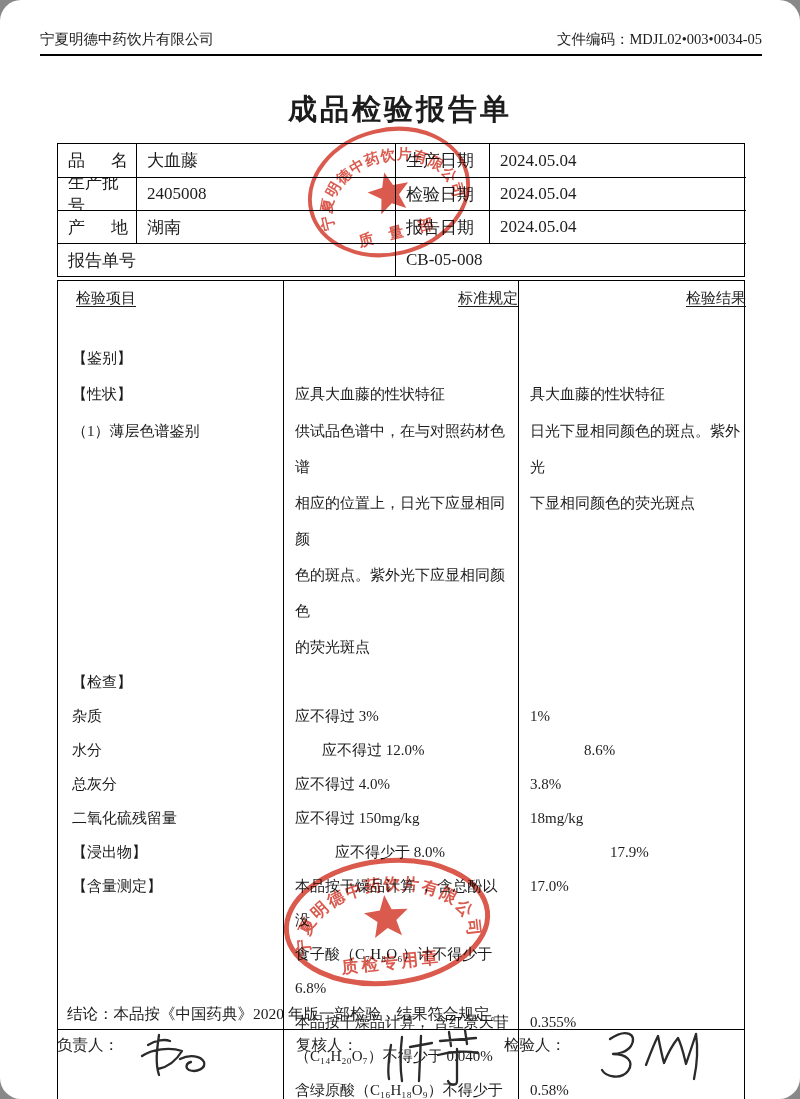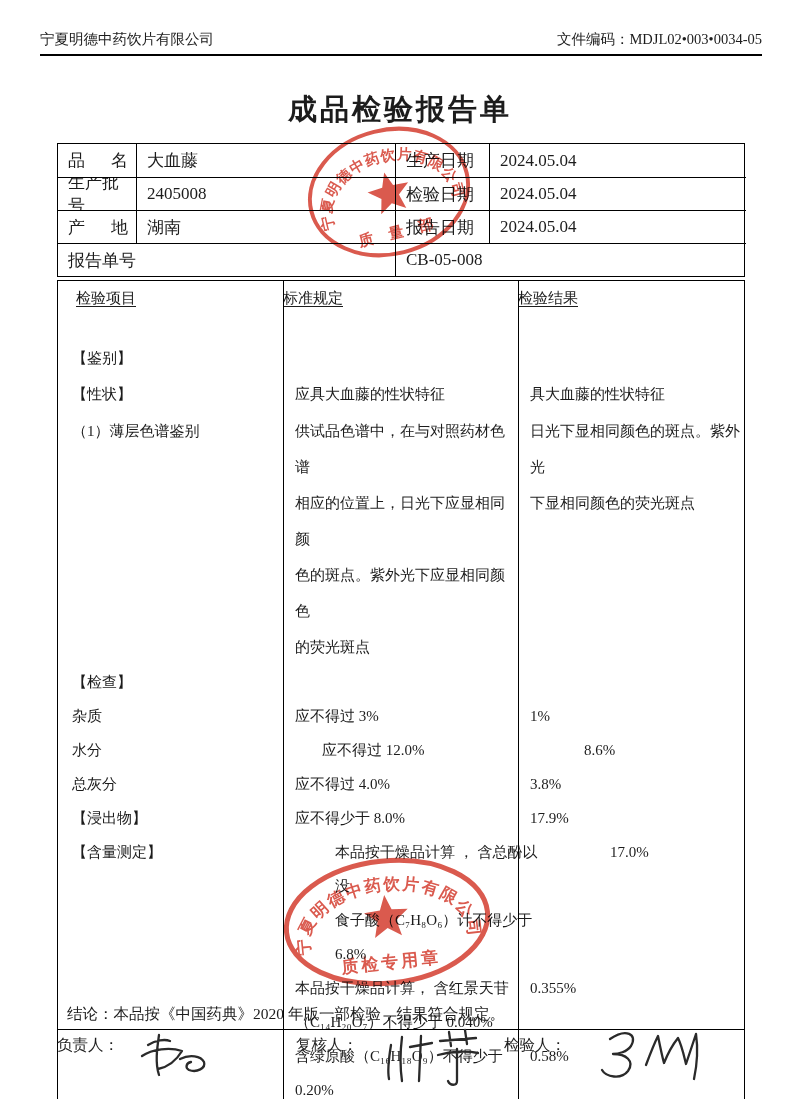--- a/index.html
+++ b/index.html
@@ -1,20 +1,20 @@
 <!DOCTYPE html>
 <html style="--stamp-color: #d33a2c;"><head>
 <meta charset="utf-8">
 <style>
   :root { --stamp-color:#d33a2c; --ink:#1c1c1c; --line:#000; }
   * { margin:0; padding:0; box-sizing:border-box; }
   body { background:#888; font-family:"Liberation Serif","DejaVu Serif",serif; }
   .page {
     position:relative; width:800px; height:1099px; background:#fff;
-    margin:0 auto; color:var(--ink); overflow:hidden;
+    margin:0 auto; color:var(--ink); overflow:hidden;border-radius:21px;
   }
   
   .doc-header {
     position:absolute; left:40px; top:26px; width:722px; height:30px;
     display:flex; justify-content:space-between; align-items:flex-end;
     font-size:14.5px; border-bottom:2px solid var(--line); padding-bottom:5px;
   }
   
   .title {
     position:absolute; top:90px; left:0; width:100%;
@@ -37,21 +37,21 @@
   
   .main-table {
     position:absolute; left:57px; top:280px; width:688px;
     border:1px solid var(--line); font-size:15px;
   }
   .vline { position:absolute; top:0; bottom:0; width:1px; background:var(--line); }
   .vline.v1 { left:225px; } .vline.v2 { left:460px; }
   .mt-header { display:grid; grid-template-columns:225px 235px 228px; height:34px; align-items:center; }
   .mth { text-decoration:underline; text-underline-offset:3px; }
   .mth.c1 { padding-left:18px; }
-  .mth.c2, .mth.c3 { text-align:left; }
+  .mth.c2, .mth.c3 { text-align:right;padding-left:16px; }
   .mt-body { padding-top:26px; padding-bottom:50px; }
   .row { display:grid; grid-template-columns:225px 235px 228px; line-height:34px; }
   .row > div { white-space:pre-line; }
   .row .itm { padding-left:14px; }
   .row .std { padding-left:12px; padding-right:6px; }
   .row .res { padding-left:12px; padding-right:6px; }
   .row:nth-child(1){ min-height:36px; }
   .row:nth-child(2){ min-height:36px; }
   .row:nth-child(3){ min-height:144px; line-height:36px; }
   .row:nth-child(4){ min-height:32px;gap:6px; }
@@ -164,20 +164,25 @@
         <div class="itm">水分</div>
         <div class="std">应不得过 12.0%</div>
         <div class="res">8.6%</div>
       </div>
       <div class="row">
         <div class="itm">总灰分</div>
         <div class="std">应不得过 4.0%</div>
         <div class="res">3.8%</div>
       </div>
       <div class="row">
+        <div class="itm">二氧化硫残留量</div>
+        <div class="std">应不得过 150mg/kg</div>
+        <div class="res">18mg/kg</div>
+      </div>
+      <div class="row">
         <div class="itm">【浸出物】</div>
         <div class="std">应不得少于 8.0%</div>
         <div class="res">17.9%</div>
       </div>
       <div class="row">
         <div class="itm">【含量测定】</div>
         <div class="std">本品按干燥品计算 ， 含总酚以没
 食子酸（C₇H₈O₆）计不得少于 6.8%</div>
         <div class="res">17.0%</div>
       </div>

